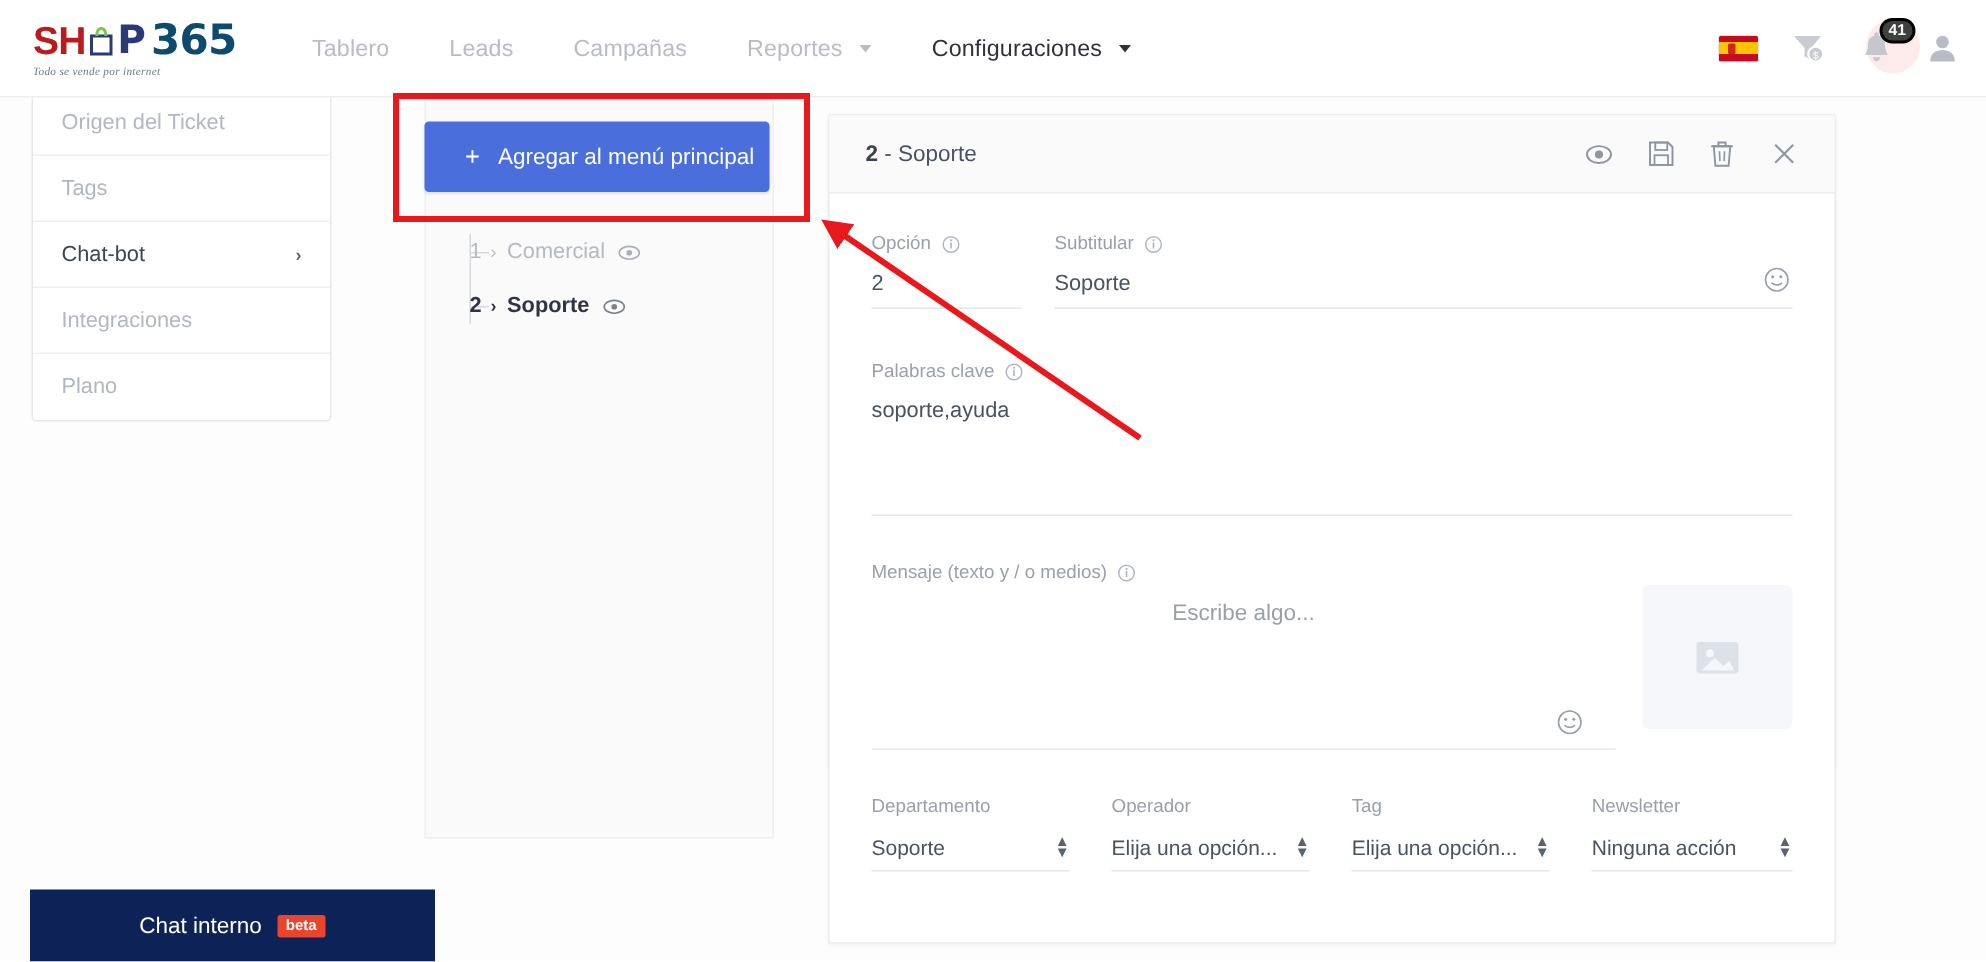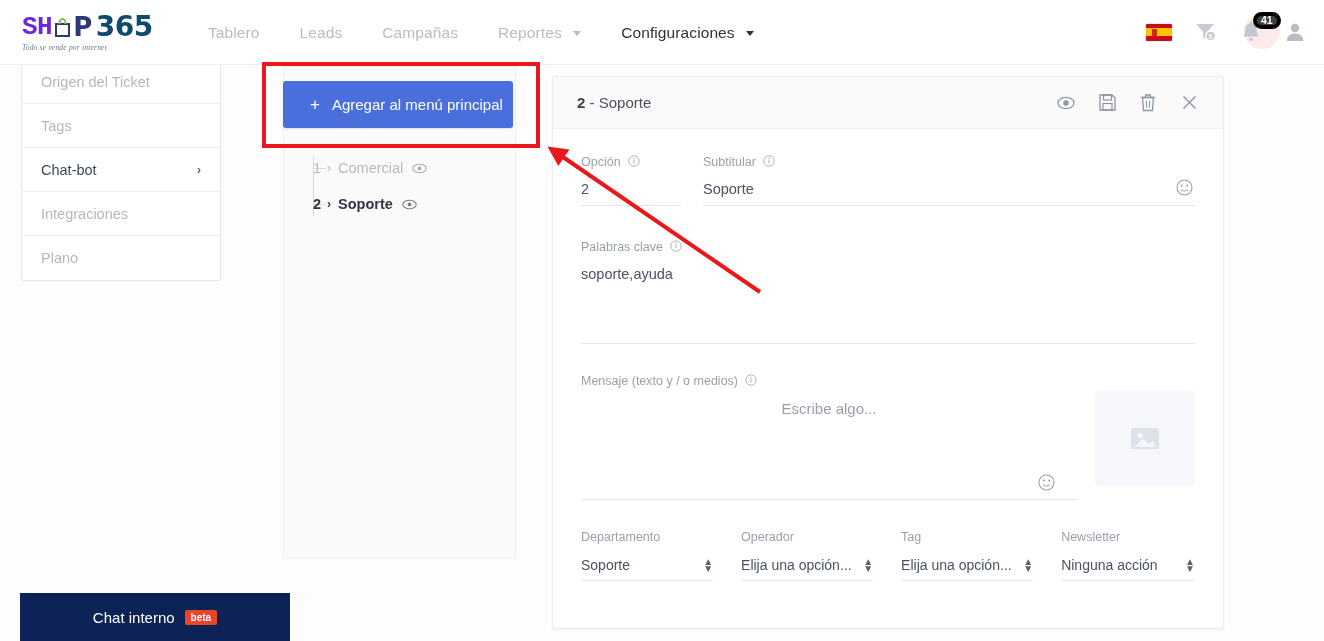--- a/index.html
+++ b/index.html
@@ -14,21 +14,21 @@
   #root { position: relative; width: 1324px; height: 641px; background: #fdfdfd; }
 
   
   .topbar {
     position: absolute; top: 0; left: 0; width: 1324px; height: 65px;
     background: #ffffff; border-bottom: 1px solid #eceef1;
     display: flex; align-items: center; z-index: 30;
   }
   .logo-wrap { width: 170px; padding-left: 22px; display: flex; flex-direction: column; justify-content: center; }
   .logo-main { display: flex; align-items: center; font-size: 26px; font-weight: bold; letter-spacing: -0.5px; line-height: 1; }
-  .logo-sh { color: #6d28d9; font-family: Liberation Mono, monospace; font-weight: bold; }
+  .logo-sh { color: #b91c1c; font-family: Liberation Sans, sans-serif; font-weight: bold; }
   .logo-bag { position: relative; display: inline-block; width: 19px; height: 21px; margin: 0 1px; }
   .logo-p { color: #2b3a75; font-family: "DejaVu Sans", sans-serif; font-weight: bold; }
   .logo-365 { color: #0c4a6e; font-family: "DejaVu Sans", sans-serif; font-weight: bold; margin-left: 4px; font-size: 28px; }
   .logo-tag { font-size: 7.5px; color: #6d7a8c; font-style: italic; margin-top: 2px; letter-spacing: 0.2px; font-family: "Liberation Serif", serif; }
 
   .nav-items { display: flex; align-items: center; margin-left: 18px; }
   .nav-item {
     font-size: 15.5px; color: #b9bcc4; padding: 0 20px; line-height: 65px;
     cursor: pointer; white-space: nowrap; letter-spacing: .1px;
   }
@@ -42,21 +42,21 @@
   .flag-icon .band-y { position: absolute; top: 25%; left: 0; right: 0; height: 50%; background: #ffc400; }
   .flag-icon .band-r2 { position: absolute; bottom: 0; left: 0; right: 0; height: 25%; background: #c60b1e; }
   .flag-icon .crest { position: absolute; top: 5px; left: 6px; width: 5px; height: 7px; background: #c60b1e; border-radius: 1px; opacity: .85; }
 
   .icon-btn { cursor: pointer; display: flex; align-items: center; justify-content: center; position: relative; }
   .bell-halo { position: absolute; width: 36px; height: 36px; border-radius: 50%; background: #fdeaea; left: 4px; top: -8px; z-index: 0; }
   .badge-41 {
     position: absolute; left: 13px; top: -9px; background: #404040; color: #fff;
     font-size: 10.5px; font-weight: bold; border-radius: 999px; min-width: 21px; height: 17px;
     display: flex; align-items: center; justify-content: center; padding: 0 4px; z-index: 3;
-    border: 4px solid #000000;
+    border: 2px solid #000000;
   }
 
   
   .settings-menu {
     position: absolute; left: 21px; top: 59px; width: 200px;
     background: #fff; border: 1px solid #e6e8ec; border-radius: 3px; z-index: 10;
   }
   .menu-row {
     height: 44px; display: flex; align-items: center; padding: 0 19px;
     font-size: 14.5px; color: #b3b7bf; border-bottom: 1px solid #edeff2; cursor: pointer;
@@ -98,21 +98,21 @@
   .panel-head {
     height: 52px; background: #fafafa; border-bottom: 1px solid #eceef1;
     display: flex; align-items: center; padding: 0 24px;
   }
   .panel-title { font-size: 15px; color: #4a5260; }
   .panel-title b { font-weight: bold; color: #3b434f; }
   .panel-actions { margin-left: auto; display: flex; align-items: center; gap: 21px; color: #8e95a3; }
   .panel-actions .icon-btn { width: 20px; height: 20px; }
 
   .panel-body { padding: 26px 28px 0 28px; position: relative; }
-  .fld-label { font-size: 12.5px; color: #9aa0ab; display: flex; align-items: flex-start; gap: 7px; margin-bottom: 12px; }
+  .fld-label { font-size: 12.5px; color: #9aa0ab; display: flex; align-items: flex-end; gap: 7px; margin-bottom: 12px; }
   .info-i { display: inline-flex; }
   .fld-underline { border-bottom: 1px solid #e3e6ea; }
   .fld-value { font-size: 14.5px; color: #4a5260; padding-bottom: 8px; }
   .fld-placeholder { font-size: 15px; color: #9aa0ab; padding-bottom: 8px; text-align: center; }
 
   .row-1 { display: flex; gap: 0; }
   .col-opcion { width: 100px; margin-right: 22px; }
   .col-sub { flex: 1; position: relative; }
   .emoji-right { position: absolute; right: 2px; bottom: 6px; color: #9aa0ab; cursor: pointer; }
 

